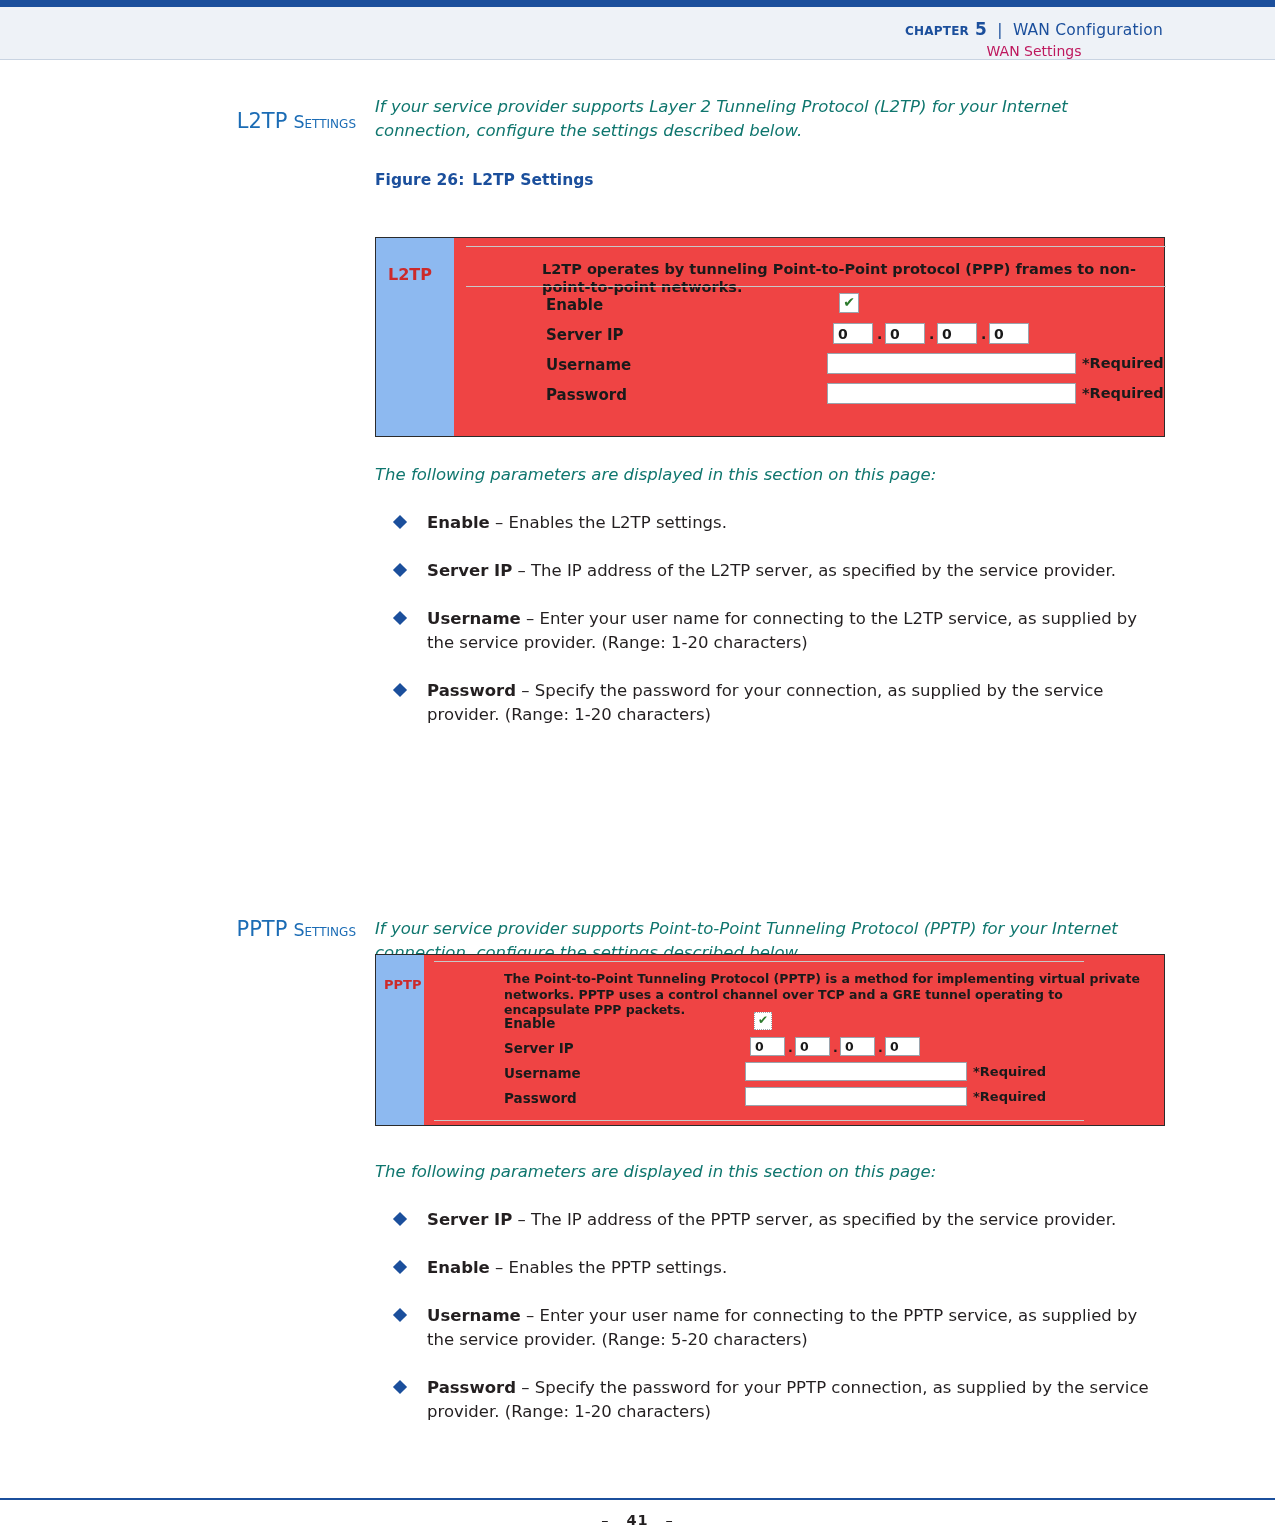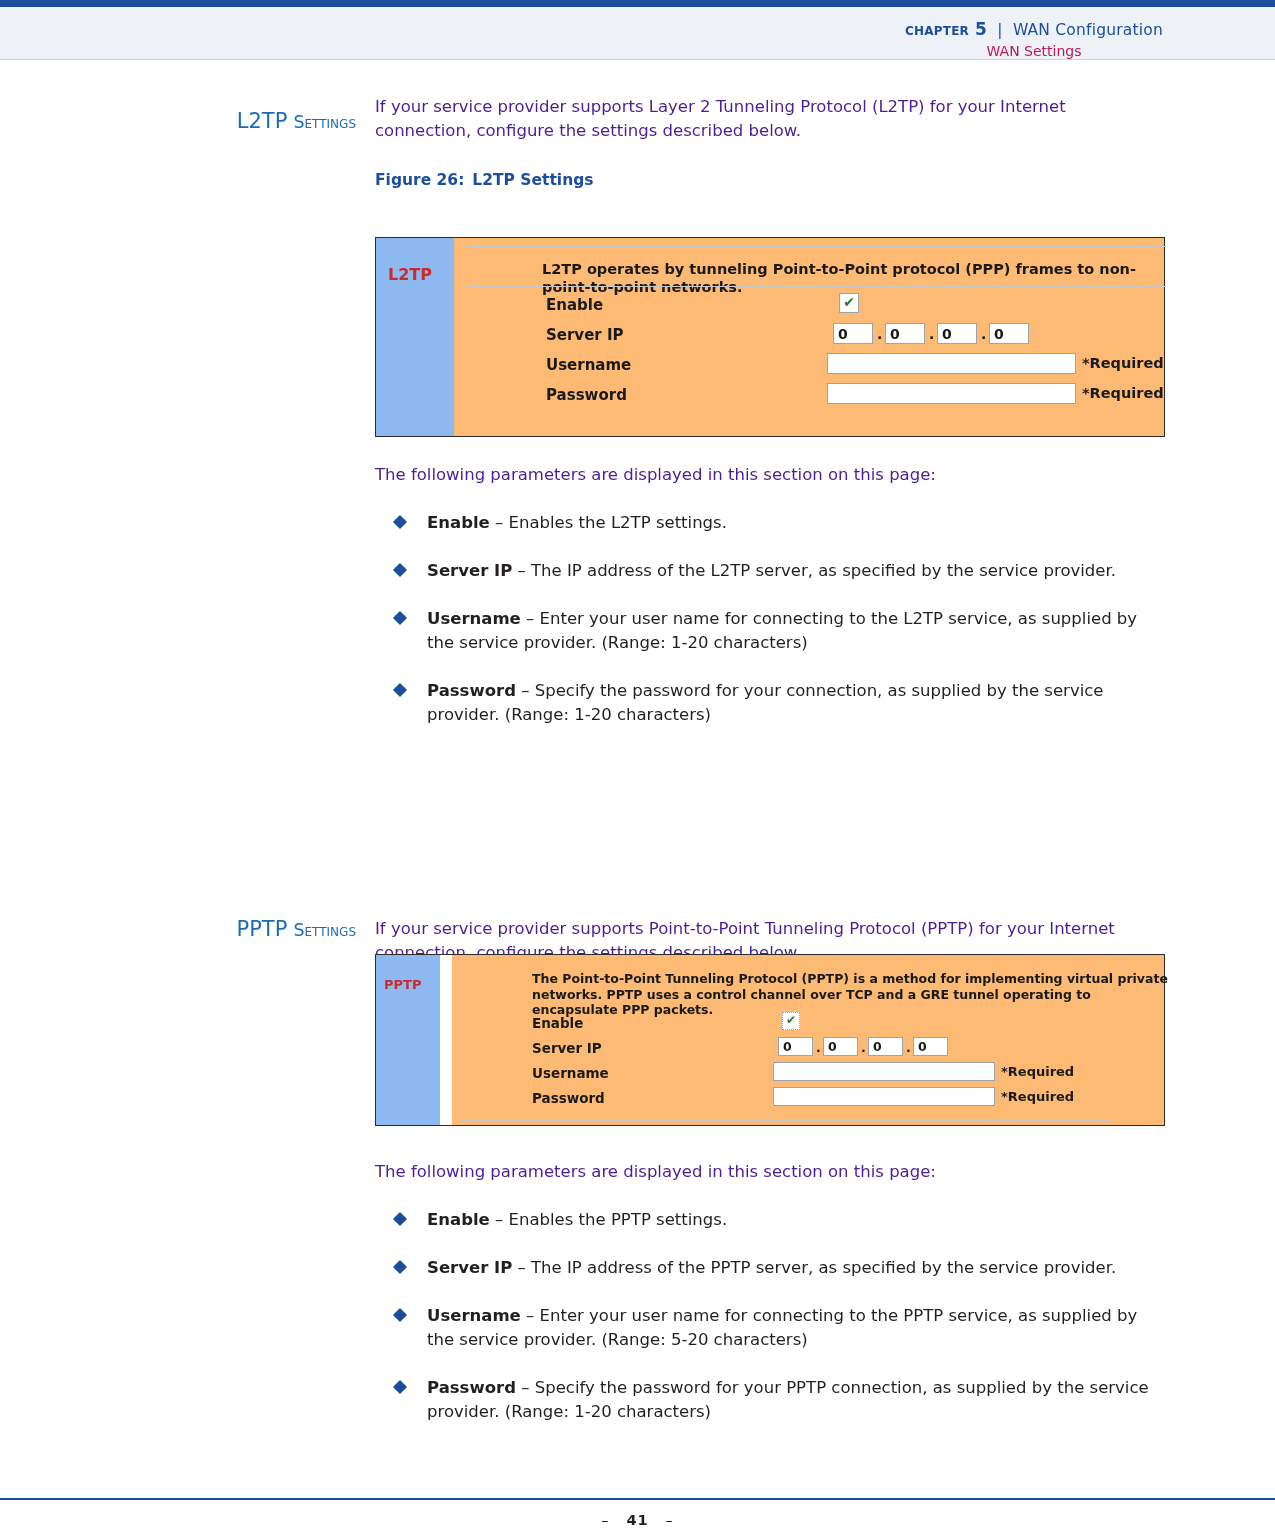--- a/index.html
+++ b/index.html
@@ -86,21 +86,22 @@
   .side-head .sc { font-size: 17.5px; }
 
   .main {
     margin-left: 375px;
     width: 790px;
   }
   p.body-text {
     margin: 0 0 0 0;
     font-size: 16.5px;
     line-height: 1.45;
-    color: #4c1d95;
+    color: #0f766e;
+    font-style: italic;
   }
   .fig-caption {
     font-size: 15.5px;
     font-weight: bold;
     color: #1b4f9c;
     margin-top: 28px;
   }
   .fig-caption .gap { display: inline-block; width: 8px; }
 
   
@@ -120,21 +121,21 @@
   }
   .fig-left-label {
     position: absolute;
     color: #cc2a2a;
     font-weight: bold;
     font-family: "DejaVu Sans", sans-serif;
   }
   .fig-body {
     position: absolute;
     top: 0; bottom: 0;
-    background: #fdba74;
+    background: #ef4444;
   }
   .desc-text {
     position: absolute;
     color: #1a1a1a;
     font-weight: bold;
     line-height: 1.25;
   }
   .hr-line {
     position: absolute;
     height: 1px;
@@ -308,21 +309,21 @@
         <div class="fig-caption">
           <span>Figure 27:</span><span class="gap"></span><span>PPTP Settings</span>
         </div>
       </div>
     </div>
 
     <div class="figure" style="position:absolute; left:375px; top:845px; width:790px; height:172px;">
       <div class="fig-left" style="width:64px;">
         <div class="fig-left-label" style="left:8px; top:22px; font-size:13px;">PPTP</div>
       </div>
-      <div class="fig-body" style="left:76px; right:0;padding-left:42px;">
+      <div class="fig-body" style="left:48px; right:0;padding-left:42px;">
         <div class="hr-line" style="left:10px; top:6px; width:650px;"></div>
         <div class="desc-text" style="left:80px; top:16px; width:640px; font-size:12.5px;">The Point-to-Point Tunneling Protocol (PPTP) is a method for implementing virtual private networks. PPTP uses a control channel over TCP and a GRE tunnel operating to encapsulate PPP packets.</div>
 
         <div class="frow-label" style="left:80px; top:60px; font-size:13.5px;">Enable</div>
         <div class="checkbox" style="left:330px; top:57px; width:18px; height:18px; font-size:12px; padding-top:1px; border-style:dotted;">✔</div>
 
         <div class="frow-label" style="left:80px; top:85px; font-size:13.5px;">Server IP</div>
         <div class="ipbox" style="left:326px; top:82px; width:35px; height:19px; font-size:12.5px; padding-top:1px;">0</div>
         <div class="ipdot" style="left:364px; top:85px; font-size:12.5px;">.</div>
         <div class="ipbox" style="left:371px; top:82px; width:35px; height:19px; font-size:12.5px; padding-top:1px;">0</div>
@@ -339,22 +340,22 @@
         <div class="textbox" style="left:321px; top:132px; width:222px; height:19px;"></div>
         <div class="req" style="left:549px; top:134px; font-size:13px;">*Required</div>
 
         <div class="hr-line" style="left:10px; top:165px; width:650px;"></div>
       </div>
     </div>
 
     <div class="main" style="position:absolute; top:1065px;">
       <p class="body-text">The following parameters are displayed in this section on this page:</p>
       <ul class="bullets">
+        <li><span class="dia"></span><b>Server IP</b><span> – The IP address of the PPTP server, as specified by the service provider.</span></li>
         <li><span class="dia"></span><b>Enable</b><span> – Enables the PPTP settings.</span></li>
-        <li><span class="dia"></span><b>Server IP</b><span> – The IP address of the PPTP server, as specified by the service provider.</span></li>
         <li><span class="dia"></span><b>Username</b><span> – Enter your user name for connecting to the PPTP service, as supplied by the service provider. (Range: 5-20 characters)</span></li>
         <li><span class="dia"></span><b>Password</b><span> – Specify the password for your PPTP connection, as supplied by the service provider. (Range: 1-20 characters)</span></li>
       </ul>
     </div>
 
   </div>
 
   <div class="footer-rule"></div>
   <div class="footer-text">
     <span>–</span>

